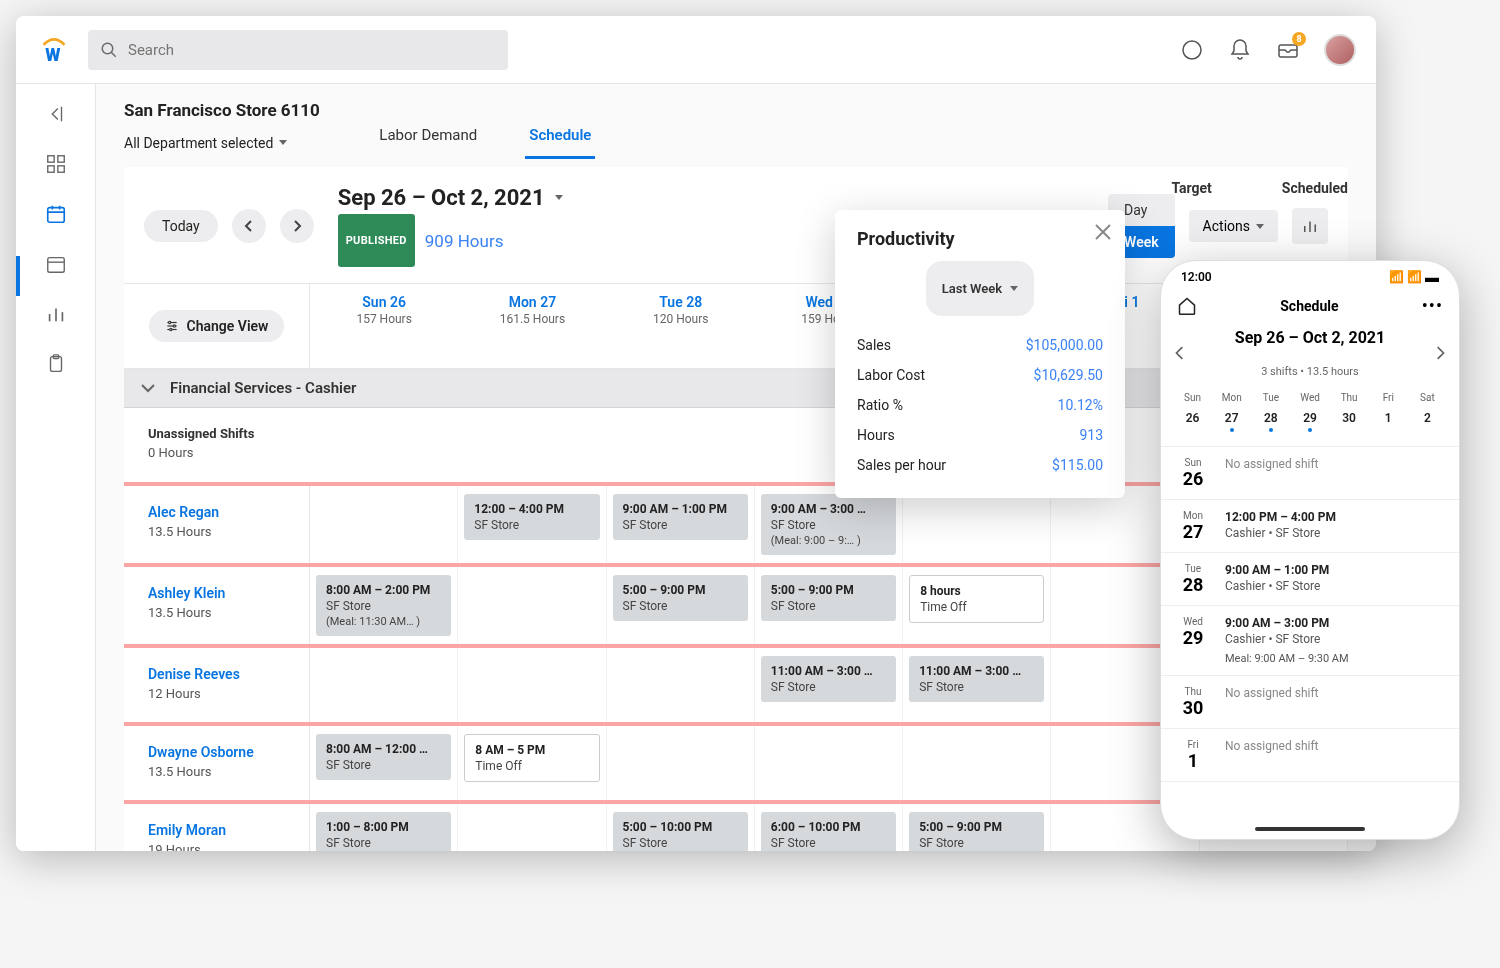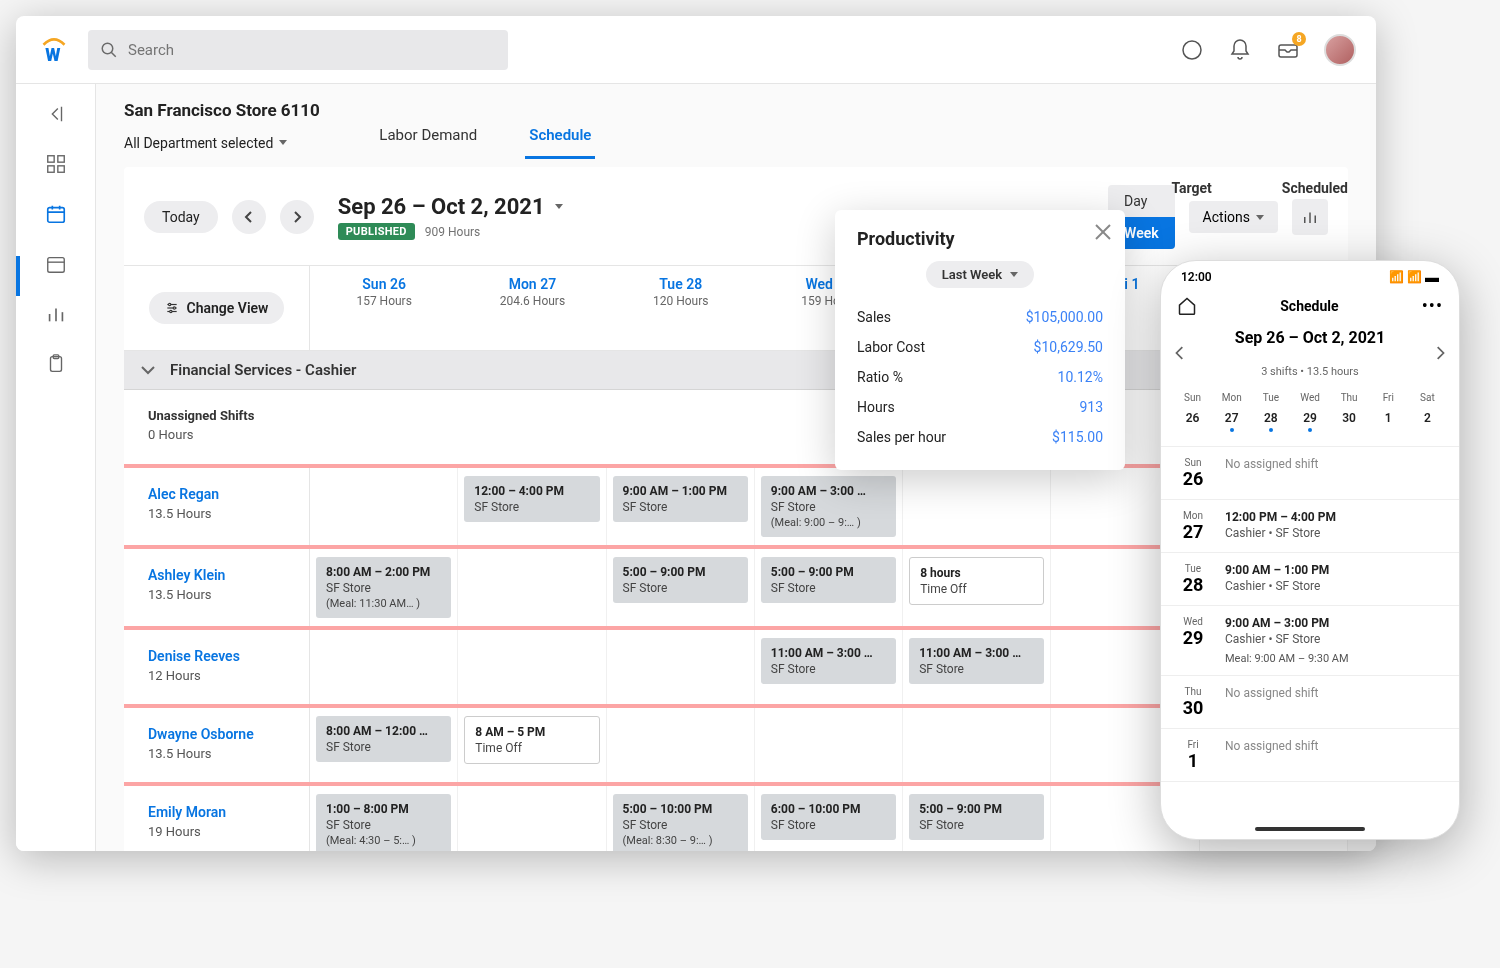--- a/index.html
+++ b/index.html
@@ -32,22 +32,22 @@
 .tab { font-size: 15px; color: #333; padding: 0 4px 12px 4px; cursor: pointer; }
 .tab.active { color: #0875e1; font-weight: 600; border-bottom: 3px solid #0875e1; }
 .content-card { margin: 8px 28px 0 28px; background: #fff; border-radius: 4px 4px 0 0; padding-top: 18px; }
 .toolbar { display: flex; align-items: center; padding: 0 20px 16px 20px; gap: 14px; }
 .pill-btn { background: #ededef; border: none; border-radius: 18px; padding: 8px 18px; font-size: 14px; color: #222; cursor: pointer; }
 .nav-circle { width: 34px; height: 34px; border-radius: 50%; background: #ededef; display: flex; align-items: center; justify-content: center; cursor: pointer; color: #444; }
 .nav-circle svg { width: 12px; height: 12px; }
 .date-block { display: flex; flex-direction: column; gap: 4px; margin-left: 10px; }
 .date-line { display: flex; align-items: center; gap: 10px; }
 .date-range { font-size: 22px; font-weight: 700; color: #222; }
-.tag-pub { background: #2e8b57; color: #fff; font-size: 11px; font-weight: 700; padding: 2px 8px; border-radius: 3px; letter-spacing: 0.3px; }
-.hours-total { font-size: 12px; color: #737373; }
+.tag-pub { background: #2e8b57; color: #fff; font-size: 11px; font-weight: 700; padding: 20px 8px; border-radius: 3px; letter-spacing: 0.3px; }
+.hours-total { font-size: 17px; color: #3b82f6; }
 .view-toggle { display: flex; background: #ededef; border-radius: 4px; overflow: hidden; flex-direction: column; }
 .view-toggle .opt { padding: 8px 16px; font-size: 14px; cursor: pointer; color: #333; }
 .view-toggle .opt.sel { background: #0875e1; color: #fff; font-weight: 600; }
 .actions-btn { background: #ededef; border-radius: 4px; padding: 8px 14px; font-size: 14px; display: flex; align-items: center; gap: 6px; cursor: pointer; }
 .icon-sq { width: 36px; height: 36px; background: #ededef; border-radius: 4px; display: flex; align-items: center; justify-content: center; cursor: pointer; }
 .icon-sq svg { width: 18px; height: 18px; }
 .grid-hdr { display: grid; grid-template-columns: 186px repeat(7, 1fr); border-top: 1px solid #e5e5e5; border-bottom: 1px solid #e5e5e5; }
 .grid-hdr .cv { border-right: 1px solid #e5e5e5; padding: 14px 0; text-align: center; }
 .change-view { background: #ededef; border-radius: 18px; padding: 8px 16px; font-size: 14px; font-weight: 600; color: #222; display: inline-flex; align-items: center; gap: 8px; cursor: pointer; margin: 12px; }
 .day-col { padding: 10px 0; text-align: center; }
@@ -67,21 +67,21 @@
 .shift .loc { font-size: 12px; color: #444; }
 .shift .meal { font-size: 11px; color: #444; margin-top: 2px; white-space: nowrap; overflow: hidden; text-overflow: ellipsis; }
 .unassigned-cell { padding: 18px 0 14px 24px; border-right: 1px solid #e5e5e5; }
 .unassigned-t { font-size: 13px; font-weight: 700; color: #333; }
 .unassigned-h { font-size: 13px; color: #555; margin-top: 4px; }
 
 
 .popover { position: absolute; top: 200px; right: 65px; width: 290px; background: #fff; border-radius: 6px; box-shadow: 0 10px 40px rgba(0,0,0,0.2); padding: 18px 22px; z-index: 40; }
 .pop-close { position: absolute; top: 12px; right: 12px; width: 20px; height: 20px; color: #888; cursor: pointer; }
 .pop-title { font-size: 18px; font-weight: 700; color: #222; margin-bottom: 12px; }
-.range-chip { background: #ededef; border-radius: 16px; padding: 6px 16px; font-size: 13px; font-weight: 600; color: #333; display: inline-flex; align-items: center; gap: 8px; cursor: pointer; margin-bottom: 14px; }
+.range-chip { background: #ededef; border-radius: 16px; padding: 20px 16px; font-size: 13px; font-weight: 600; color: #333; display: inline-flex; align-items: center; gap: 8px; cursor: pointer; margin-bottom: 14px; }
 .kv-row { display: flex; justify-content: space-between; font-size: 14px; color: #222; padding: 7px 0; }
 .kv-row .k { font-weight: 400; }
 .kv-row .v { color: #3b82f6; }
 
 
 .phone { position: absolute; right: 40px; top: 260px; width: 300px; height: 580px; background: #fff; border-radius: 36px; box-shadow: 0 12px 50px rgba(0,0,0,0.3); border: 1px solid #ddd; overflow: hidden; z-index: 60; }
 .phone-status { height: 28px; display: flex; align-items: center; justify-content: space-between; padding: 4px 20px 0 20px; font-size: 12px; font-weight: 600; }
 .phone-status .sigs { display: flex; gap: 3px; align-items: center; }
 .phone-hdr { display: flex; align-items: center; justify-content: space-between; padding: 6px 16px; }
 .phone-hdr .ptitle { font-size: 14px; font-weight: 700; }
@@ -260,21 +260,21 @@
                 <circle cx="10" cy="18" r="2" fill="#fff"></circle>
               </svg>
               <span>Change View</span>
             </span></div>
         <div class="day-col">
             <div class="day-name">Sun 26</div>
             <div class="day-hours">157 Hours</div>
           </div>
         <div class="day-col">
             <div class="day-name">Mon 27</div>
-            <div class="day-hours">204.6 Hours</div>
+            <div class="day-hours">161.5 Hours</div>
           </div>
         <div class="day-col">
             <div class="day-name">Tue 28</div>
             <div class="day-hours">120 Hours</div>
           </div>
         <div class="day-col">
             <div class="day-name">Wed 29</div>
             <div class="day-hours">159 Hours</div>
           </div>
         <div class="day-col">

